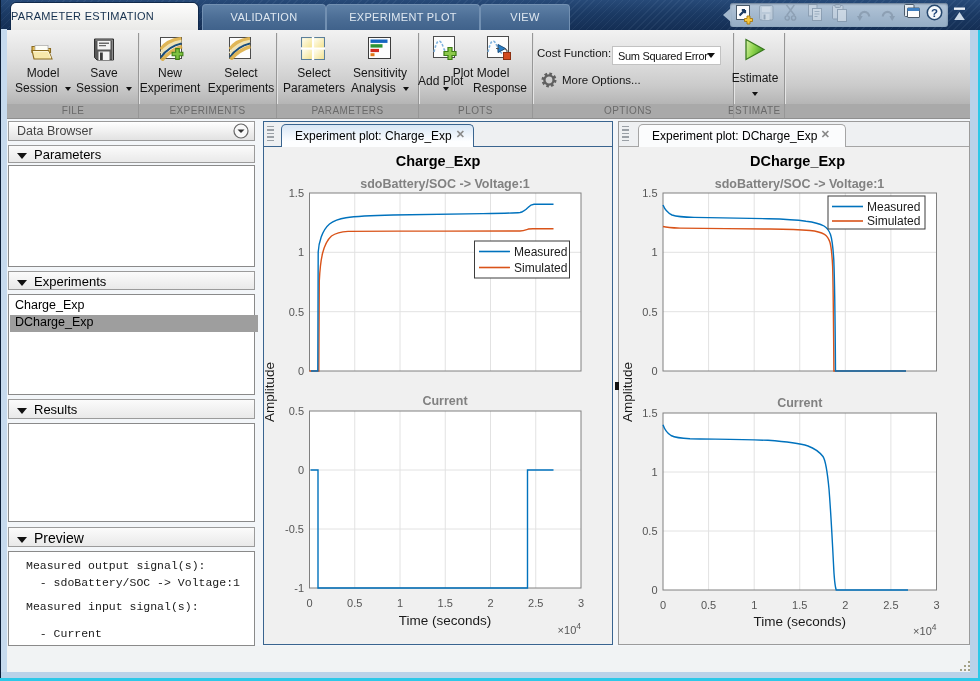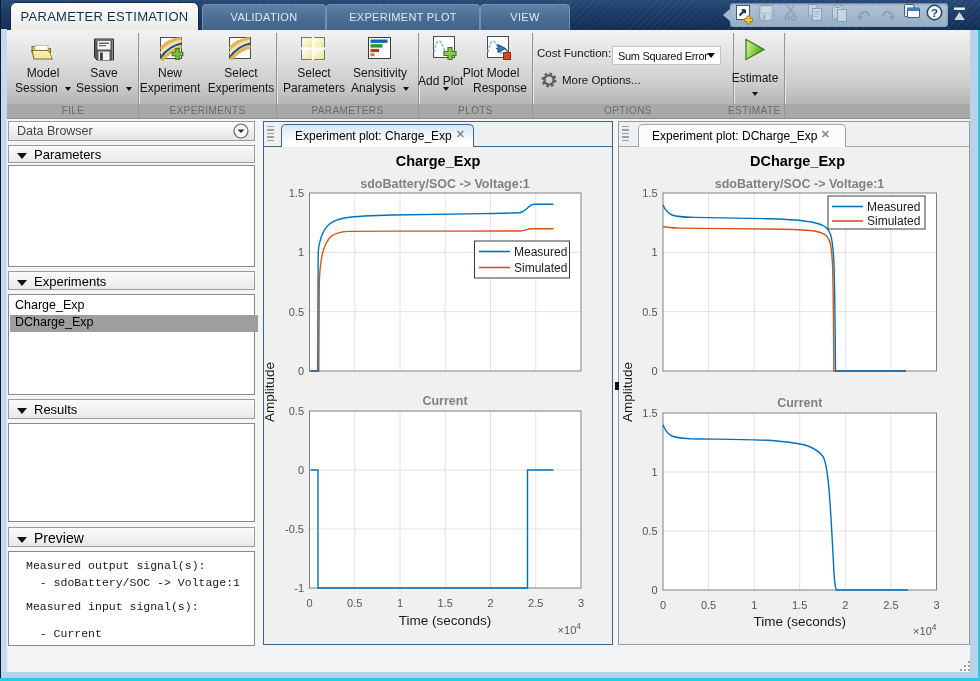--- a/index.html
+++ b/index.html
@@ -7,21 +7,21 @@
 #win{position:relative;width:980px;height:681px;background:#f3f6f9;}
 .abs{position:absolute;}
 
 #tabbar{position:absolute;left:0;top:0;width:980px;height:30px;
  background:linear-gradient(to bottom,#274a78,#1b3a64 45%,#142e54);}
 #tabbar .hatch{position:absolute;inset:0;
  background:repeating-linear-gradient(135deg,rgba(173,199,226,0.07) 0 1px,transparent 1px 5px);}
 .tab-active{position:absolute;left:10px;top:2px;width:187px;height:28px;
  background:linear-gradient(to bottom,#fdfdfd,#efefed 70%,#e9e9e7);
  border:1px solid #10294a;border-bottom:none;border-radius:6px 6px 0 0;
- color:#15304e;font-size:13px;text-align:center;line-height:27px;letter-spacing:0.3px;}
+ color:#15304e;font-size:11px;text-align:left;line-height:27px;letter-spacing:0.3px;}
 .tab-in{position:absolute;top:4px;height:26px;
  background:linear-gradient(to bottom,#5e80a6,#4a6c94 55%,#3f618a);
  border:1px solid #7290b2;border-bottom:none;border-radius:4px 4px 0 0;
  color:#dfe8f1;font-size:11px;text-align:center;line-height:25px;letter-spacing:0.3px;}
 
 #ribbon{position:absolute;left:0;top:30px;width:970px;height:74px;
  background:linear-gradient(to bottom,#f2f2f2,#dfdfdf 40%,#cbcbcb 75%,#b5b5b5);}
 #gstrip{position:absolute;left:0;top:104px;width:970px;height:14px;background:#a9a9a9;border-bottom:1px solid #8f8f8f;}
 .glabel{position:absolute;top:1px;font-size:10px;color:#6a6a6a;letter-spacing:0.4px;}
 .vsep{position:absolute;top:3px;height:71px;width:1px;background:#979797;box-shadow:1px 0 0 #e4e4e4;}
@@ -186,21 +186,21 @@
 </svg>
 <svg class="abs" style="left:487px;top:6px" width="24" height="24" viewBox="0 0 24 24">
  <rect x="0.5" y="0.5" width="21" height="21" fill="#fdfdfd" stroke="#4c4c4c"></rect>
  <path d="M1 16 q2.5 -11 5 -11 t4.5 7 q2 5 6.5 6" fill="none" stroke="#7fb2de" stroke-width="1.6" stroke-dasharray="2.5 1.8"></path>
  <path d="M11 8.5 L18.5 12.5 L11 16.5 z" fill="#2a7ec4" stroke="#1a4d7d"></path>
  <path d="M9 12.5 h3 M18 12.5 l2 2 v3" fill="none" stroke="#555" stroke-width="1.2"></path>
  <rect x="16.5" y="16.5" width="7" height="7" fill="#d24a1e" stroke="#8c2f10"></rect>
 </svg>
 <div class="blab" style="left:418px;top:44px;width:34px;">Add Plot</div>
 <div class="blab" style="left:418px;top:51px;width:56px;"><span class="darr" style="margin-left:0"></span></div>
-<div class="blab" style="left:460px;top:36px;width:62px;">Plot Model</div>
+<div class="blab" style="left:450px;top:36px;width:62px;">Plot Model</div>
 <div class="blab" style="left:469px;top:51px;width:62px;">Response</div>
 
 <div class="blab" style="left:537px;top:17px;width:90px;text-align:left;font-size:11.5px;">Cost Function:</div>
 <div class="abs" style="left:612px;top:16px;width:109px;height:19px;white-space:nowrap;overflow:hidden;background:#fff;border:1px solid #c2c2c2;font-size:11px;letter-spacing:-0.3px;color:#111;line-height:18px;padding-left:5px;box-sizing:border-box;">Sum Squared Error</div>
 <div class="abs" style="left:707px;top:23px;width:0;height:0;border-left:4px solid transparent;border-right:4px solid transparent;border-top:5px solid #111;"></div>
 <svg class="abs" style="left:541px;top:42px" width="16" height="16" viewBox="0 0 16 16">
  <circle cx="8" cy="8" r="6.2" fill="none" stroke="#606060" stroke-width="2.6" stroke-dasharray="2.6 2.2"></circle>
  <circle cx="8" cy="8" r="4.6" fill="none" stroke="#606060" stroke-width="2.4"></circle>
 </svg>
 <div class="blab" style="left:562px;top:44px;width:110px;text-align:left;font-size:11.5px;">More Options...</div>

